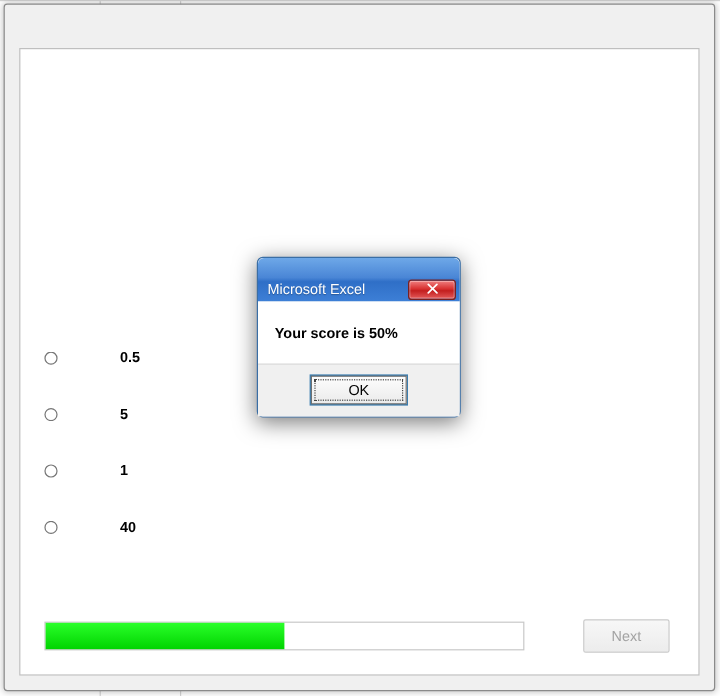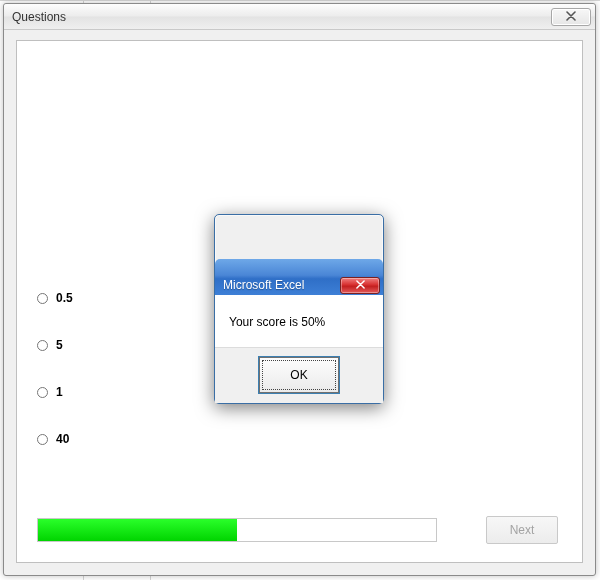--- a/index.html
+++ b/index.html
@@ -66,21 +66,21 @@
     color: #000;
     line-height: 1.35;
   }
   .options {
     position: absolute;
     left: 20px; top: 250px;
   }
   .opt {
     display: flex; align-items: center;
     margin-bottom: 33px;
-    font-size: 12px; font-weight: bold;
+    font-size: 12px; font-weight: bold; gap: 44px;
   }
   .opt input { margin: 0 8px 0 0; width:11px; height:11px; }
 
   .progress-wrap {
     position: absolute;
     left: 20px; bottom: 20px;
     width: 400px; height: 24px;
     border: 1px solid #c8c8c8;
     background: #fff;
   }
@@ -111,77 +111,67 @@
   }
   .msgbox-title {
     height: 36px;
     background: linear-gradient(#6ea8e8,#4a86d6 45%,#2f6fc7 55%,#3d7fd6);
     border-radius: 5px 5px 0 0;
     display:flex; align-items:center;
     padding: 16px 3px 0 8px;
     color: #fff;
     font-size: 12px;
     position: relative;
-    margin-top: 44px;
   }
   .msgbox-title .t { flex:1; text-shadow: 0 1px 1px rgba(0,0,0,0.3);}
   .msg-close {
     width: 40px; height: 17px;
     border: 1px solid #7a2020;
     border-radius: 3px;
     background: linear-gradient(#f08080,#d83030 45%,#c31f1f 55%,#e45a5a);
     display:flex; align-items:center; justify-content:center;
     cursor:pointer;
     box-shadow: inset 0 0 0 1px rgba(255,255,255,0.35);
   }
   .msg-close svg { width:11px; height:9px; }
   .msgbox-body {
     background: #fff;
     padding: 20px 12px 18px 14px;
     font-size: 12px;
     color: #000;
+    font-weight: bold;
   }
   .msgbox-footer {
     background: #f0f0f0;
     border-top: 1px solid #dcdcdc;
     padding: 9px 10px 10px;
     display:flex; justify-content:center;
   }
   .ok-btn {
-    width: 80px; height: 36px;
+    width: 80px; height: 24px;
     border: 1px solid #707070;
     outline: 1px dotted #444;
     outline-offset: -4px;
     background: linear-gradient(#fdfdfd,#ebebeb);
     font-size: 12px;
     display:flex; align-items:center; justify-content:center;
     cursor:pointer;
     box-shadow: 0 0 0 1px #3c7fb1;
   }
 </style>
 </head>
 <body>
 
 <div class="excel-bg">
   <div class="gridline-v" style="left:83px"></div>
   <div class="gridline-v" style="left:150px"></div>
   <div class="gridline-h" style="top:0px"></div>
 </div>
 
 <div class="window">
-  <div class="titlebar">
-    <span class="title">Questions</span>
-    <div class="win-close">
-      <span>
-        <svg viewBox="0 0 12 10">
-            <path d="M2 1 L10 9 M10 1 L2 9" stroke="#555" stroke-width="1.6" fill="none" stroke-linecap="round"></path>
-          </svg>
-      </span>
-    </div>
-  </div>
 
   <div class="content">
 
     <div class="options">
       <label class="opt">
         <input type="radio" name="ans" style="">
         <span>0.5</span>
       </label>
       <label class="opt">
         <input type="radio" name="ans" style="">

